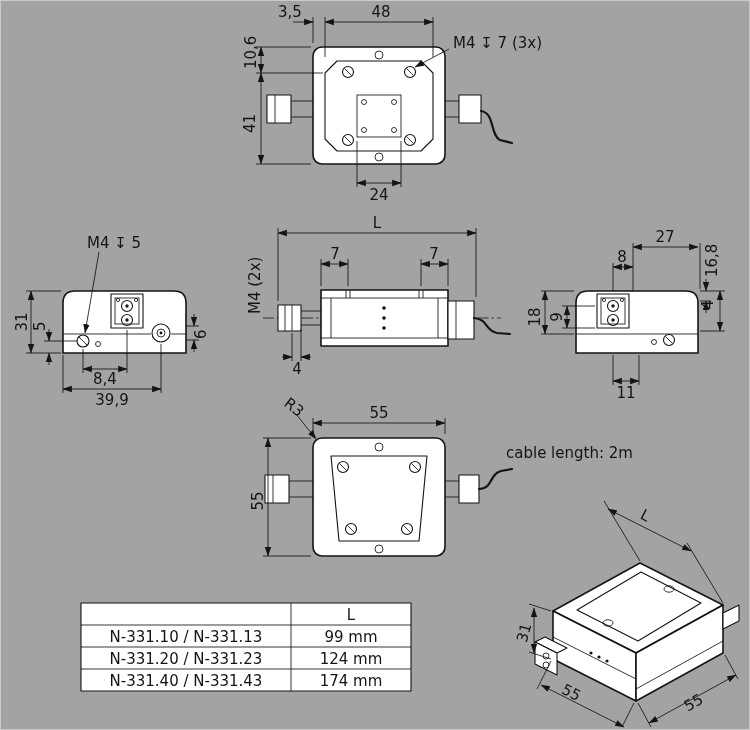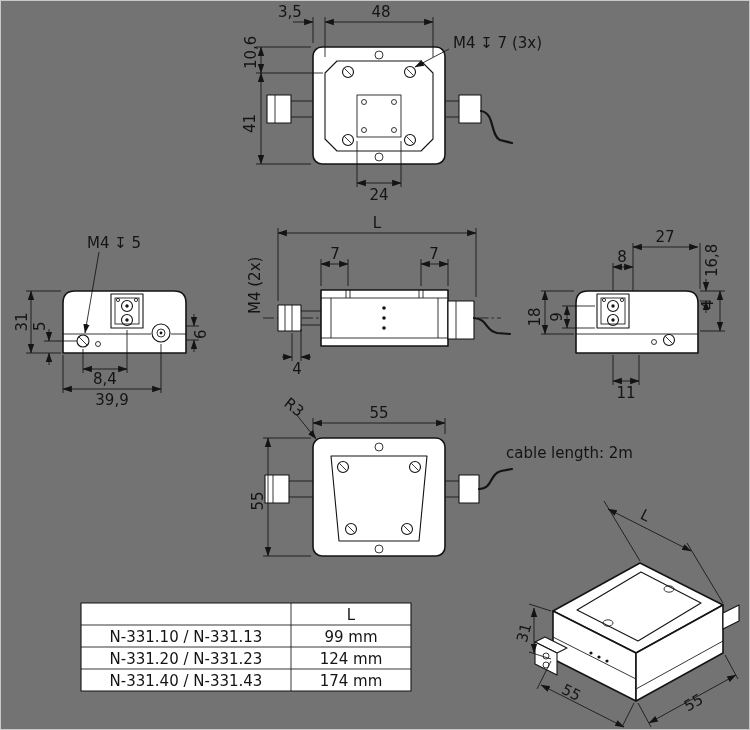--- a/index.html
+++ b/index.html
@@ -1,16 +1,16 @@
 <!DOCTYPE html>
 <html><head>
 <meta charset="utf-8">
 <style>
   html,body{margin:0;padding:0;background:#ffffff;}
-  .page{width:750px;height:730px;background:#737373;position:relative;overflow:hidden;box-sizing:border-box;border:1px solid #c9c9c9;}
+  .page{width:750px;height:730px;background:#a3a3a3;position:relative;overflow:hidden;box-sizing:border-box;border:1px solid #c9c9c9;}
   svg{display:block;font-family:"DejaVu Sans","Liberation Sans",sans-serif;}
   .outline{fill:none;stroke:#141414;stroke-width:1.6;stroke-linejoin:round;}
   .med{fill:none;stroke:#141414;stroke-width:1.1;stroke-linejoin:round;}
   .thin{fill:none;stroke:#141414;stroke-width:0.85;}
   .cl{fill:none;stroke:#141414;stroke-width:0.8;stroke-dasharray:11 3 2.5 3;}
   .cable{fill:none;stroke:#141414;stroke-width:2.2;stroke-linecap:round;}
   .dot{fill:#141414;stroke:none;}
   .whitefill{fill:#ffffff;}
   text{fill:#141414;font-size:15px;}
 </style>

